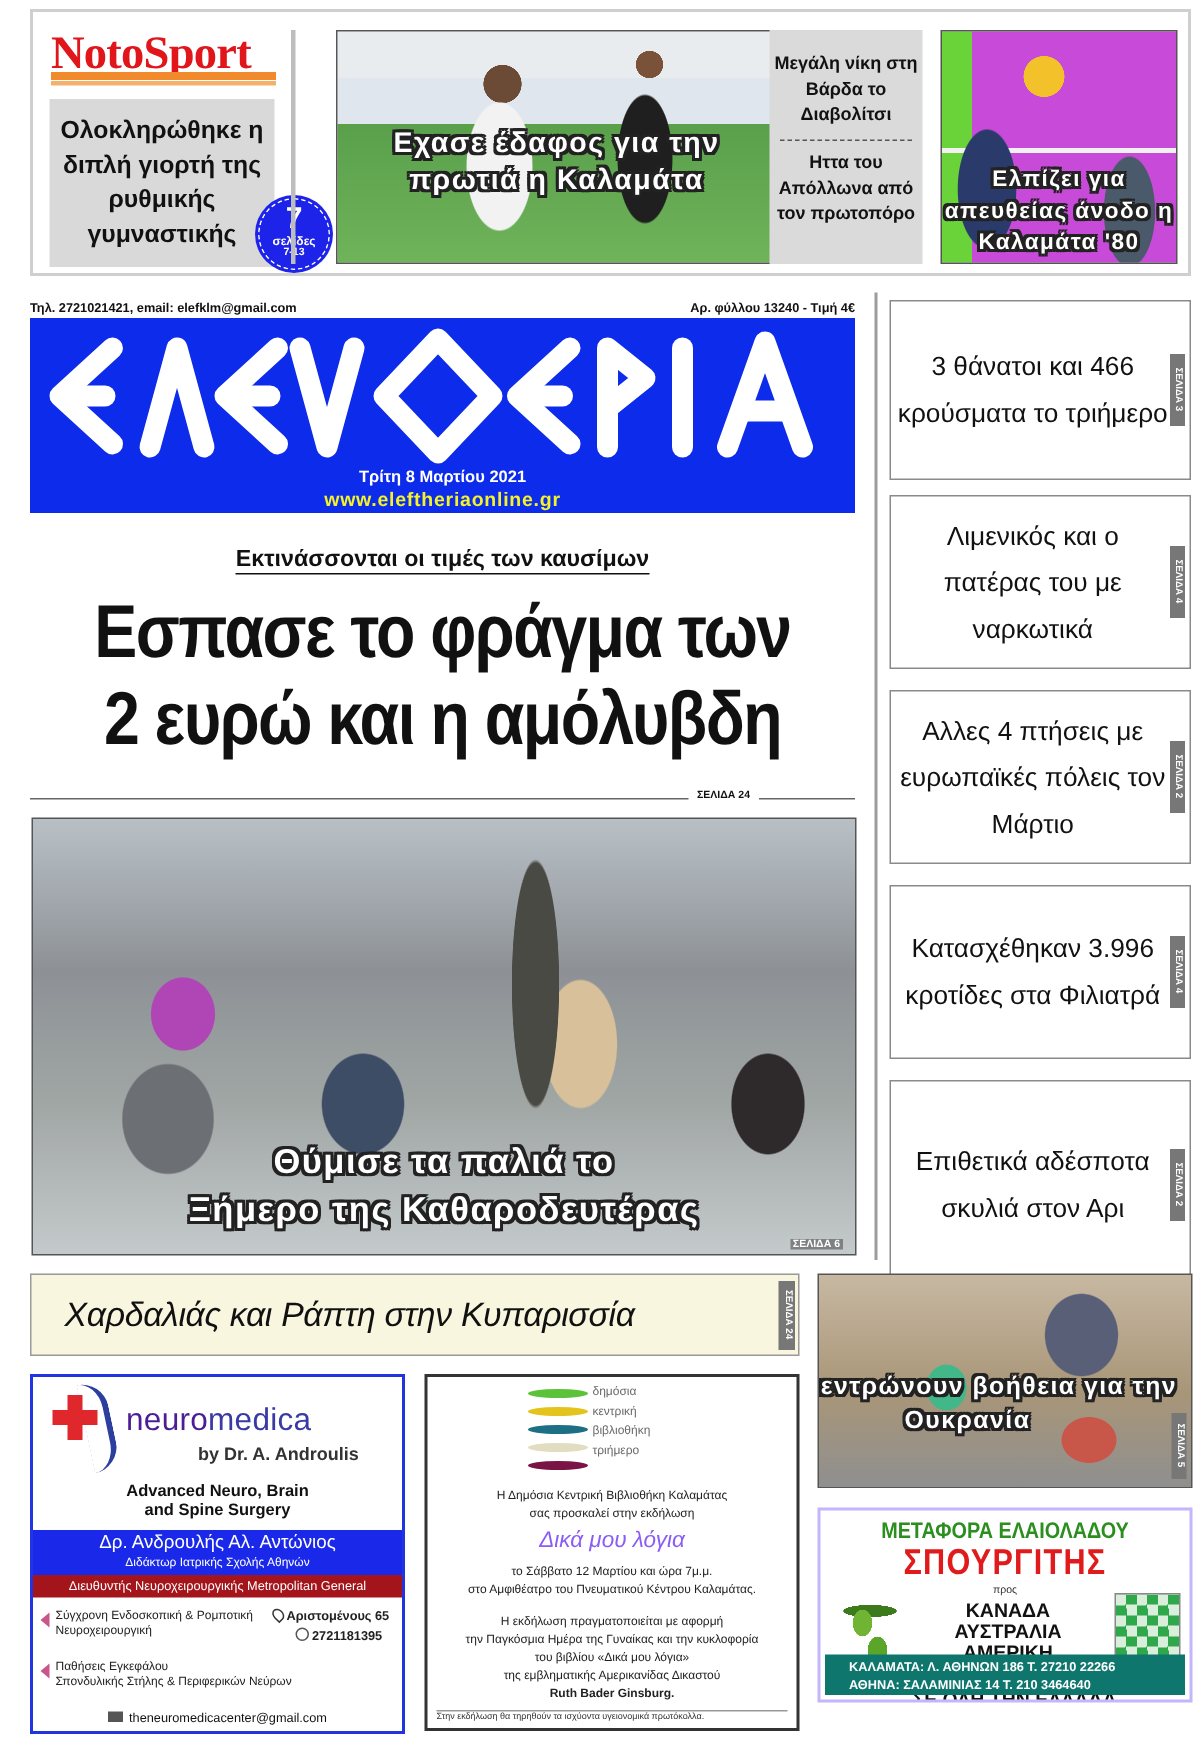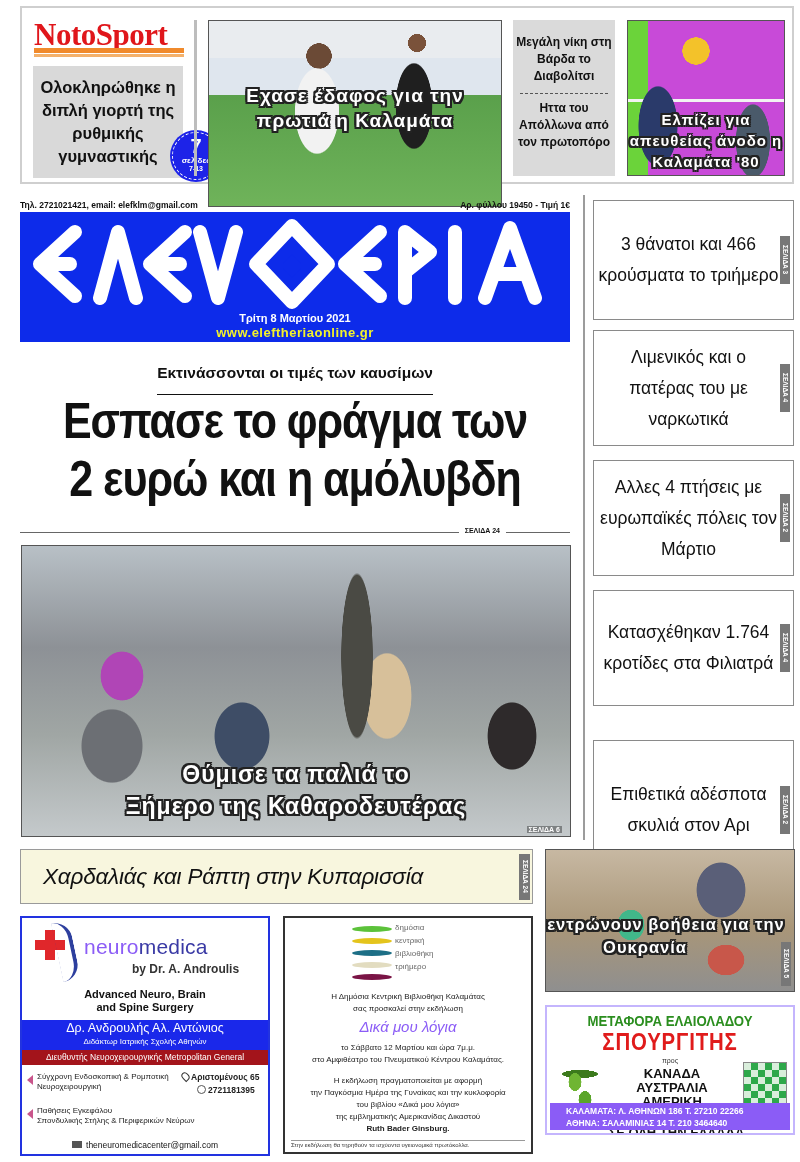--- a/index.html
+++ b/index.html
@@ -16,21 +16,21 @@
   .pages-badge { position: absolute; left: 150px; top: 124px; width: 48px; height: 48px; border-radius: 50%; background: #1d23e8; color: #fff; text-align: center; box-shadow: 0 0 0 2px #1d23e8; border: 1px dashed #fff; }
   .pages-badge .n { font-size: 20px; font-weight: bold; line-height: 20px; display: block; margin-top: 3px; }
   .pages-badge .l { font-size: 8px; font-weight: bold; line-height: 9px; display: block; }
   .pages-badge .r { font-size: 7px; font-weight: bold; line-height: 8px; display: block; }
   .vsep { position: absolute; left: 172px; top: 12px; width: 3px; height: 156px; background: #bdbdbd; }
 
   .photo { position: absolute; overflow: hidden; border: 1.5px solid #555; }
   .photo .caption { position: absolute; left: 0; right: 0; text-align: center; color: #fff; font-weight: bold; letter-spacing: 1px;
     text-shadow: -2px -2px 0 #222, 2px -2px 0 #222, -2px 2px 0 #222, 2px 2px 0 #222, 0 2px 0 #222, 0 -2px 0 #222, 2px 0 0 #222, -2px 0 0 #222; }
 
-  .football { left: 186px; top: 12px; width: 294px; height: 187px;
+  .football { left: 202px; top: 12px; width: 294px; height: 156px;
     background:
       radial-gradient(ellipse 36px 70px at 108px 90px, #f2f2f2 0 60%, transparent 62%),
       radial-gradient(circle 14px at 110px 35px, #6b4a36 0 90%, transparent 92%),
       radial-gradient(ellipse 30px 70px at 205px 85px, #1f1f1f 0 60%, transparent 62%),
       radial-gradient(circle 10px at 208px 22px, #7a523a 0 90%, transparent 92%),
       linear-gradient(#e9ecef 0 20%, #dfe6ee 20% 40%, #5aa04b 40%, #6fb35a 100%); }
   .football .caption { top: 62px; font-size: 19px; line-height: 25px; }
 
   .mid-box { position: absolute; left: 491px; top: 12px; width: 102px; height: 156px; background: #dadada; text-align: center; }
   .mid-box .t1 { font-size: 12px; font-weight: bold; line-height: 17px; margin-top: 14px; }
@@ -50,21 +50,21 @@
   .contact-line { position: absolute; left: 20px; top: 200px; width: 550px; font-size: 8.5px; font-weight: bold; color: #111; display: flex; justify-content: space-between; }
   .masthead { position: absolute; left: 20px; top: 212px; width: 550px; height: 130px; background: #0d2bea; overflow: hidden; }
   .masthead svg { position: absolute; left: 0; top: 0; }
   .masthead .date { position: absolute; left: 0; right: 0; top: 100px; text-align: center; color: #fff; font-size: 11px; font-weight: bold; }
   .masthead .url { position: absolute; left: 0; right: 0; top: 113px; text-align: center; color: #f4f32a; font-size: 13px; font-weight: bold; letter-spacing: 0.5px; }
 
   .right-rule { position: absolute; left: 583px; top: 195px; width: 2px; height: 645px; background: #9c9c9c; }
 
   
   .kicker { position: absolute; left: 20px; top: 364px; width: 550px; text-align: center; }
-  .kicker span { font-size: 15.5px; font-weight: bold; border-bottom: 1.5px solid #111; padding-bottom: 13px; }
+  .kicker span { font-size: 15.5px; font-weight: bold; border-bottom: 1.5px solid #111; padding-bottom: 1px; }
   .headline { position: absolute; left: 20px; top: 392px; width: 550px; text-align: center; font-family: "Liberation Sans", sans-serif; font-weight: bold; font-size: 50px; line-height: 58px; letter-spacing: -1.2px; transform: scaleX(0.86); transform-origin: center top; white-space: nowrap; }
   .page-rule { position: absolute; left: 20px; top: 532px; width: 550px; height: 1px; background: #666; }
   .page-rule .lbl { position: absolute; right: 64px; top: -5px; background: #fff; padding: 0 6px; font-size: 7px; font-weight: bold; }
 
   .cafe { left: 5px; top: 545px; width: 550px; height: 292px;
     background:
       radial-gradient(ellipse 25px 130px at 335px 110px, #4a4a44 0 62%, transparent 64%),
       radial-gradient(ellipse 40px 70px at 365px 150px, #d7c09a 0 60%, transparent 62%),
       radial-gradient(ellipse 35px 40px at 100px 130px, #b045b6 0 60%, transparent 62%),
       radial-gradient(ellipse 50px 60px at 90px 200px, #6c6f74 0 60%, transparent 62%),
@@ -93,21 +93,21 @@
   .ukraine .caption { top: 63px; font-size: 16.5px; line-height: 23px; left: -50px; right: 0; }
   .ukraine .side-tab { right: 3px; top: auto; bottom: 5px; transform: none; height: 44px; }
 
   
   .ad-neuro { position: absolute; left: 20px; top: 916px; width: 250px; height: 240px; border: 2px solid #2233e0; background: #fff; }
   .nm-cross { position: absolute; left: 13px; top: 12px; width: 30px; height: 30px; }
   .nm-cross::before { content: ""; position: absolute; left: 10px; top: 0; width: 10px; height: 30px; background: #e0272b; }
   .nm-cross::after { content: ""; position: absolute; left: 0; top: 10px; width: 30px; height: 10px; background: #e0272b; }
   .nm-spine { position: absolute; left: 35px; top: 3px; width: 18px; height: 60px; border-right: 4px solid #2d3f9e; border-radius: 0 40px 40px 0; transform: rotate(-12deg); }
   .nm-name { position: absolute; left: 62px; top: 17px; font-size: 21px; letter-spacing: 0.2px; }
-  .nm-name .a { color: #8b5cf6; }
+  .nm-name .a { color: #4c1d95; }
   .nm-name .b { color: #3a3aa5; }
   .nm-by { position: absolute; left: 110px; top: 44px; font-size: 12px; font-weight: bold; color: #333; }
   .nm-tag { position: absolute; left: 0; right: 0; top: 70px; text-align: center; font-size: 11px; font-weight: bold; line-height: 13px; }
   .nm-blue { position: absolute; left: 0; right: 0; top: 102px; height: 30px; background: #1a28ea; color: #fff; text-align: center; }
   .nm-blue .n1 { font-size: 12.5px; line-height: 16px; display: block; }
   .nm-blue .n2 { font-size: 8px; line-height: 12px; display: block; }
   .nm-red { position: absolute; left: 0; right: 0; top: 132px; height: 15px; background: #a3141b; color: #fff; text-align: center; font-size: 8.5px; line-height: 15px; }
   .nm-row { position: absolute; font-size: 8px; line-height: 10px; color: #222; }
   .nm-arrow { position: absolute; width: 0; height: 0; border-top: 5px solid transparent; border-bottom: 5px solid transparent; border-right: 6px solid #c9558b; }
   .nm-email { position: absolute; left: 0; right: 0; top: 222px; text-align: center; font-size: 8.5px; }
@@ -125,21 +125,21 @@
   .lib-foot { position: absolute; left: 6px; top: 224px; font-size: 6px; color: #333; }
 
   
   .ad-oil { position: absolute; left: 545px; top: 1005px; width: 250px; height: 130px; border: 2px solid #c4b5fd; background: #fff; overflow: hidden; }
   .oil-h1 { position: absolute; left: 0; right: 0; top: 5px; text-align: center; font-size: 15px; font-weight: bold; color: #2b8e1f; transform: scaleX(0.88); white-space: nowrap; }
   .oil-h2 { position: absolute; left: 0; right: 0; top: 21px; text-align: center; font-size: 24px; font-weight: bold; color: #e01b1b; transform: scaleX(0.85); letter-spacing: 1px; }
   .oil-pros { position: absolute; left: 0; right: 0; top: 50px; text-align: center; font-size: 7px; color: #333; }
   .oil-list { position: absolute; left: 60px; width: 130px; top: 60px; text-align: center; font-size: 13px; font-weight: bold; line-height: 14px; color: #111; }
   .oil-all { position: absolute; left: 0; right: 0; top: 118px; text-align: center; font-size: 13px; font-weight: bold; }
   .oil-all small { font-size: 7px; font-weight: normal; }
-  .oil-bar { position: absolute; left: 3px; right: 3px; bottom: 3px; height: 27px; background: #8b5cf6; color: #fff; font-size: 8.5px; font-weight: bold; line-height: 12px; padding: 2px 0 0 16px; }
+  .oil-bar { position: absolute; left: 3px; right: 3px; bottom: 3px; height: 27px; background: #0f766e; color: #fff; font-size: 8.5px; font-weight: bold; line-height: 12px; padding: 2px 0 0 16px; }
   .olive { position: absolute; left: 8px; top: 55px; width: 50px; height: 60px;
     background: radial-gradient(ellipse 8px 11px at 20px 20px, #6fb533 0 80%, transparent 82%),
                 radial-gradient(ellipse 8px 11px at 30px 38px, #5aa52a 0 80%, transparent 82%),
                 radial-gradient(ellipse 22px 5px at 25px 12px, #3c7a1c 0 80%, transparent 82%),
                 radial-gradient(ellipse 22px 5px at 25px 50px, #3c7a1c 0 80%, transparent 82%); }
   .tin { position: absolute; left: 196px; top: 55px; width: 44px; height: 58px; border: 1px solid #888;
     background: repeating-conic-gradient(#2ea84a 0 25%, #d9eedb 0 50%) 0 0/14px 14px; }
 </style>
 </head>
 <body>
@@ -166,21 +166,21 @@
     <div class="dash"></div>
     <div class="t2">Ηττα του Απόλλωνα από τον πρωτοπόρο</div>
   </div>
   <div class="photo volley">
     <div class="caption">Ελπίζει για απευθείας άνοδο η Καλαμάτα '80</div>
   </div>
 </div>
 
 <div class="contact-line">
   <span>Τηλ. 2721021421, email: elefklm@gmail.com</span>
-  <span>Αρ. φύλλου 19450 - Τιμή 1€</span>
+  <span>Αρ. φύλλου 13240 - Τιμή 4€</span>
 </div>
 <div class="masthead">
   <svg width="550" height="100" viewBox="0 0 550 100">
     <g fill="none" stroke="#fff" stroke-width="14" stroke-linecap="round" stroke-linejoin="round">
 
       <path d="M55 20 L20 52 L55 84"></path>
         <path d="M30 52 L50 52"></path>
 
       <path d="M80 86 L98 20 L116 86"></path>
 
@@ -235,24 +235,24 @@
 </div>
 <div class="side-box" style="top:330px;height:116px;">
   <span class="txt">Λιμενικός και ο πατέρας του με ναρκωτικά</span>
   <span class="side-tab">ΣΕΛΙΔΑ 4</span>
 </div>
 <div class="side-box" style="top:460px;height:116px;">
   <span class="txt">Αλλες 4 πτήσεις με ευρωπαϊκές πόλεις τον Μάρτιο</span>
   <span class="side-tab">ΣΕΛΙΔΑ 2</span>
 </div>
 <div class="side-box" style="top:590px;height:116px;">
-  <span class="txt">Κατασχέθηκαν 1.764 κροτίδες στα Φιλιατρά</span>
+  <span class="txt">Κατασχέθηκαν 3.996 κροτίδες στα Φιλιατρά</span>
   <span class="side-tab">ΣΕΛΙΔΑ 4</span>
 </div>
-<div class="side-box" style="top:740px;height:140px;">
+<div class="side-box" style="top:720px;height:140px;">
   <span class="txt">Επιθετικά αδέσποτα σκυλιά στον Αρι</span>
   <span class="side-tab">ΣΕΛΙΔΑ 2</span>
 </div>
 
 <div class="banner-box">
   <span class="txt">Χαρδαλιάς και Ράπτη στην Κυπαρισσία</span>
   <span class="side-tab">ΣΕΛΙΔΑ 24</span>
 </div>
 
 <div class="photo ukraine">

